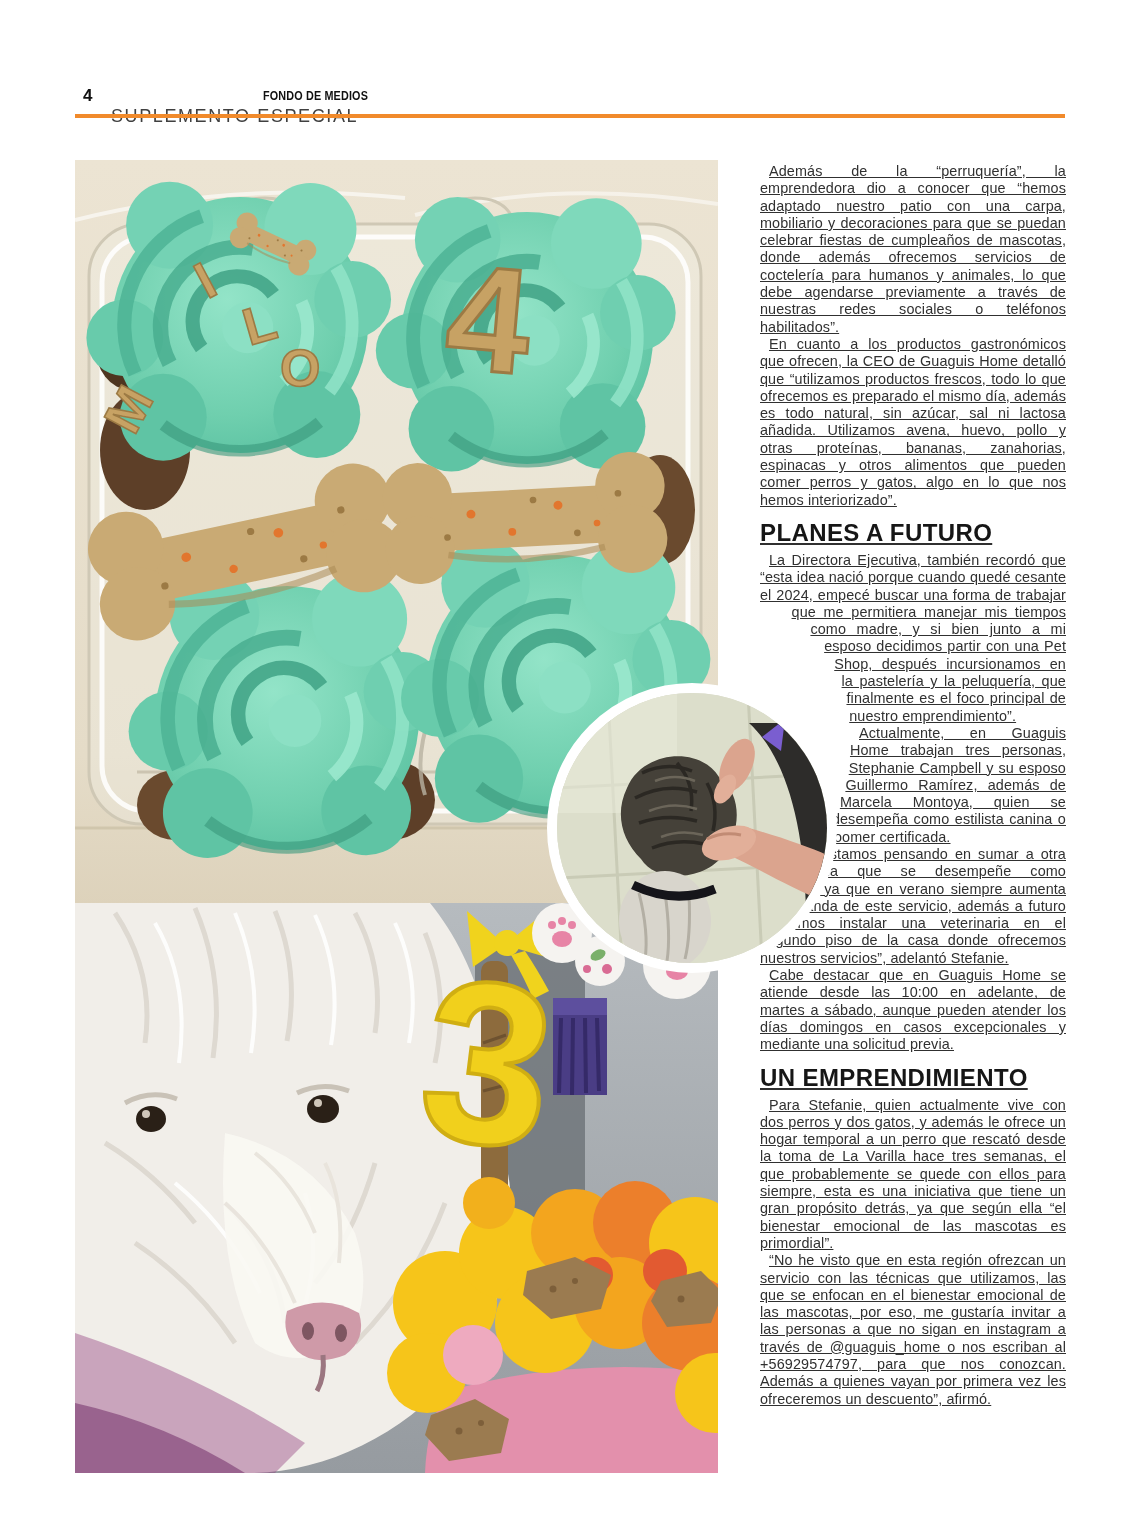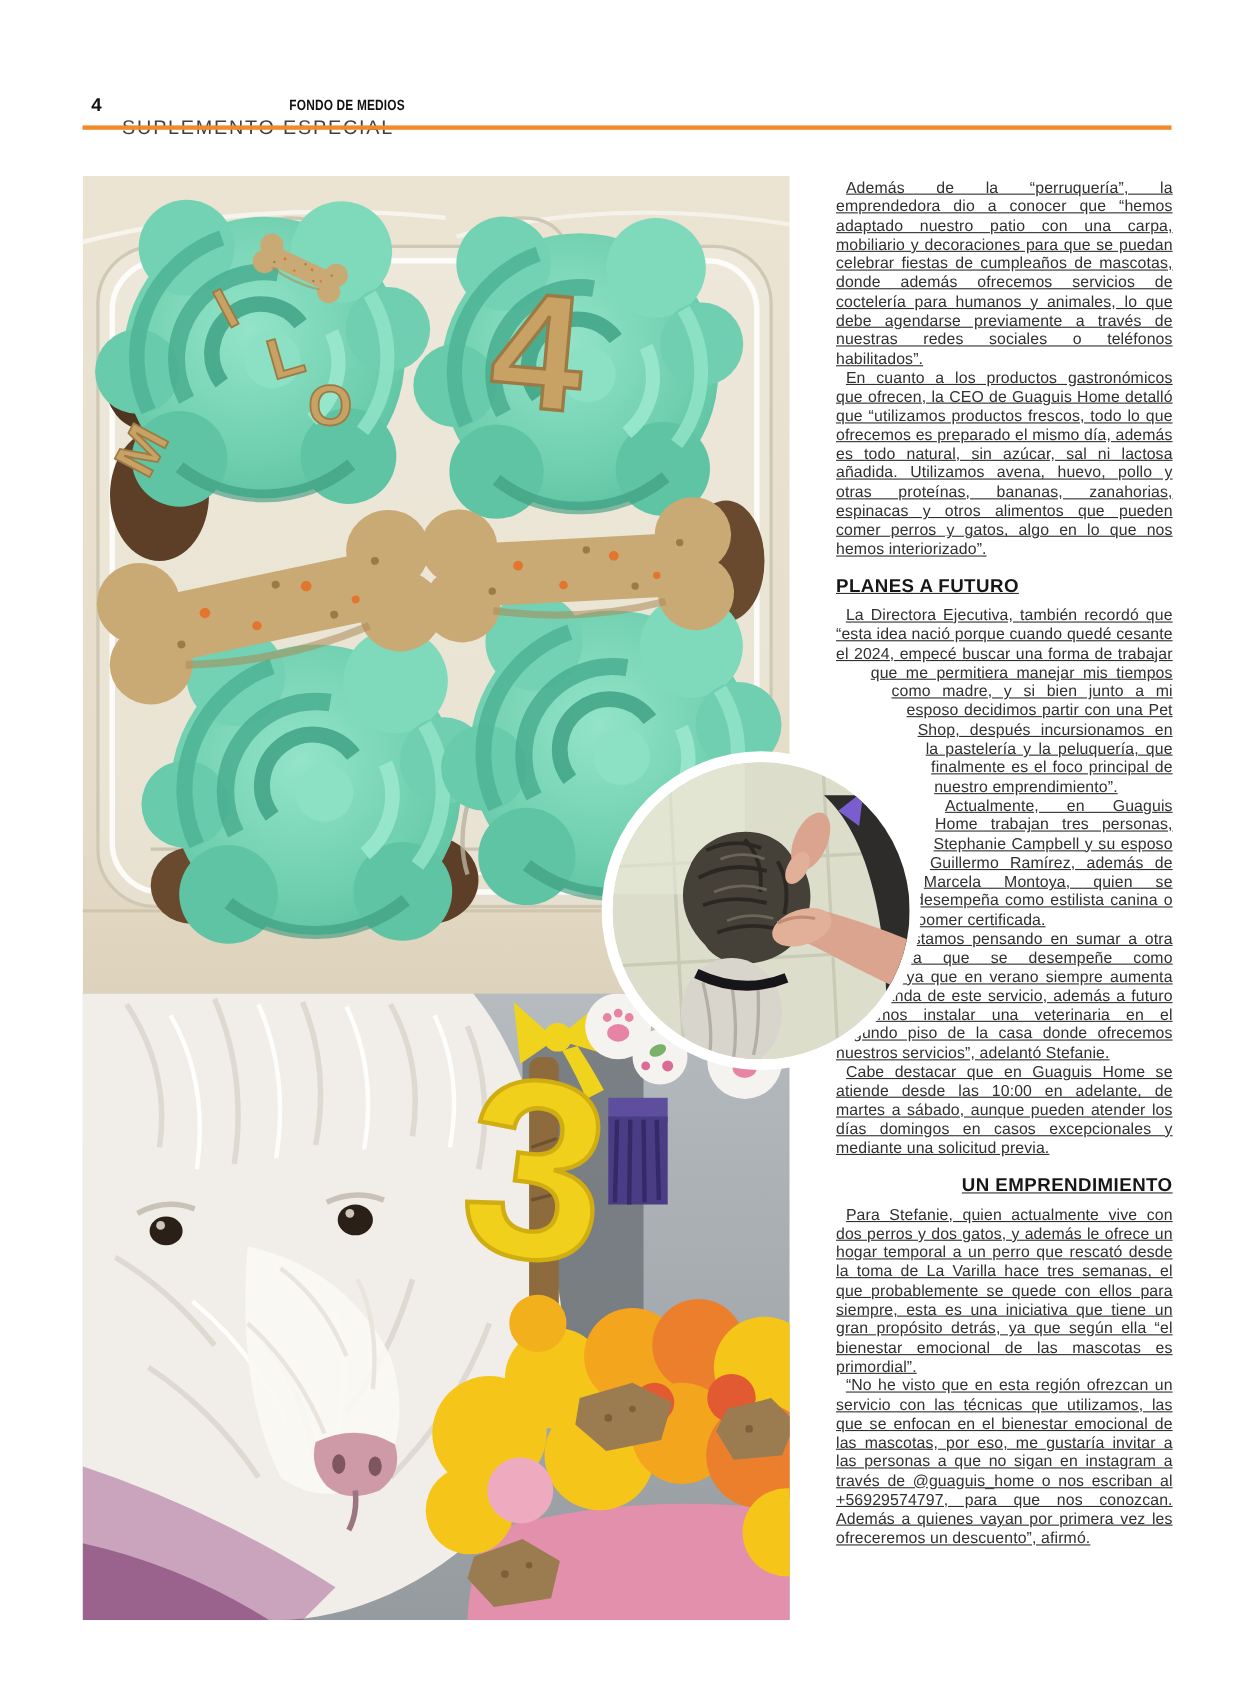--- a/index.html
+++ b/index.html
@@ -20,23 +20,23 @@
   #photo-birthday{left:75px;top:903px;width:643px;height:570px;}
   #photo-grooming{left:547px;top:683px;width:270px;height:270px;border-radius:50%;
                   border:10px solid #ffffff;overflow:hidden;z-index:5;background:#d9dbc9;}
   svg{display:block;}
 
   
   #column{position:absolute;left:760px;top:163px;width:306px;z-index:2;
           font-size:14.4px;line-height:17.3px;text-align:justify;letter-spacing:0.12px;color:#303030;
           hyphens:auto;text-decoration:underline;-webkit-hyphens:auto;}
   #column p{margin:0;text-indent:9px;}
-  #column h2{margin:12px 0 8px 0;font-size:17px;line-height:23px;letter-spacing:0.4px;
+  #column h2{margin:12px 0 8px 0;font-size:24px;line-height:23px;letter-spacing:0.4px;
              font-weight:bold;color:#161616;text-align:left;text-indent:0;}
-  .h2-line{display:block;text-align:right;}
+  .h2-line{display:block;}
   .wrap-spacer{float:left;width:0;height:58px;}
   .wrap-circle{float:left;clear:left;width:92px;height:285px;
                shape-outside:circle(150px at -60px 130px);}
 </style>
 </head>
 <body>
 
 <div id="page">
 
   <div id="header">

